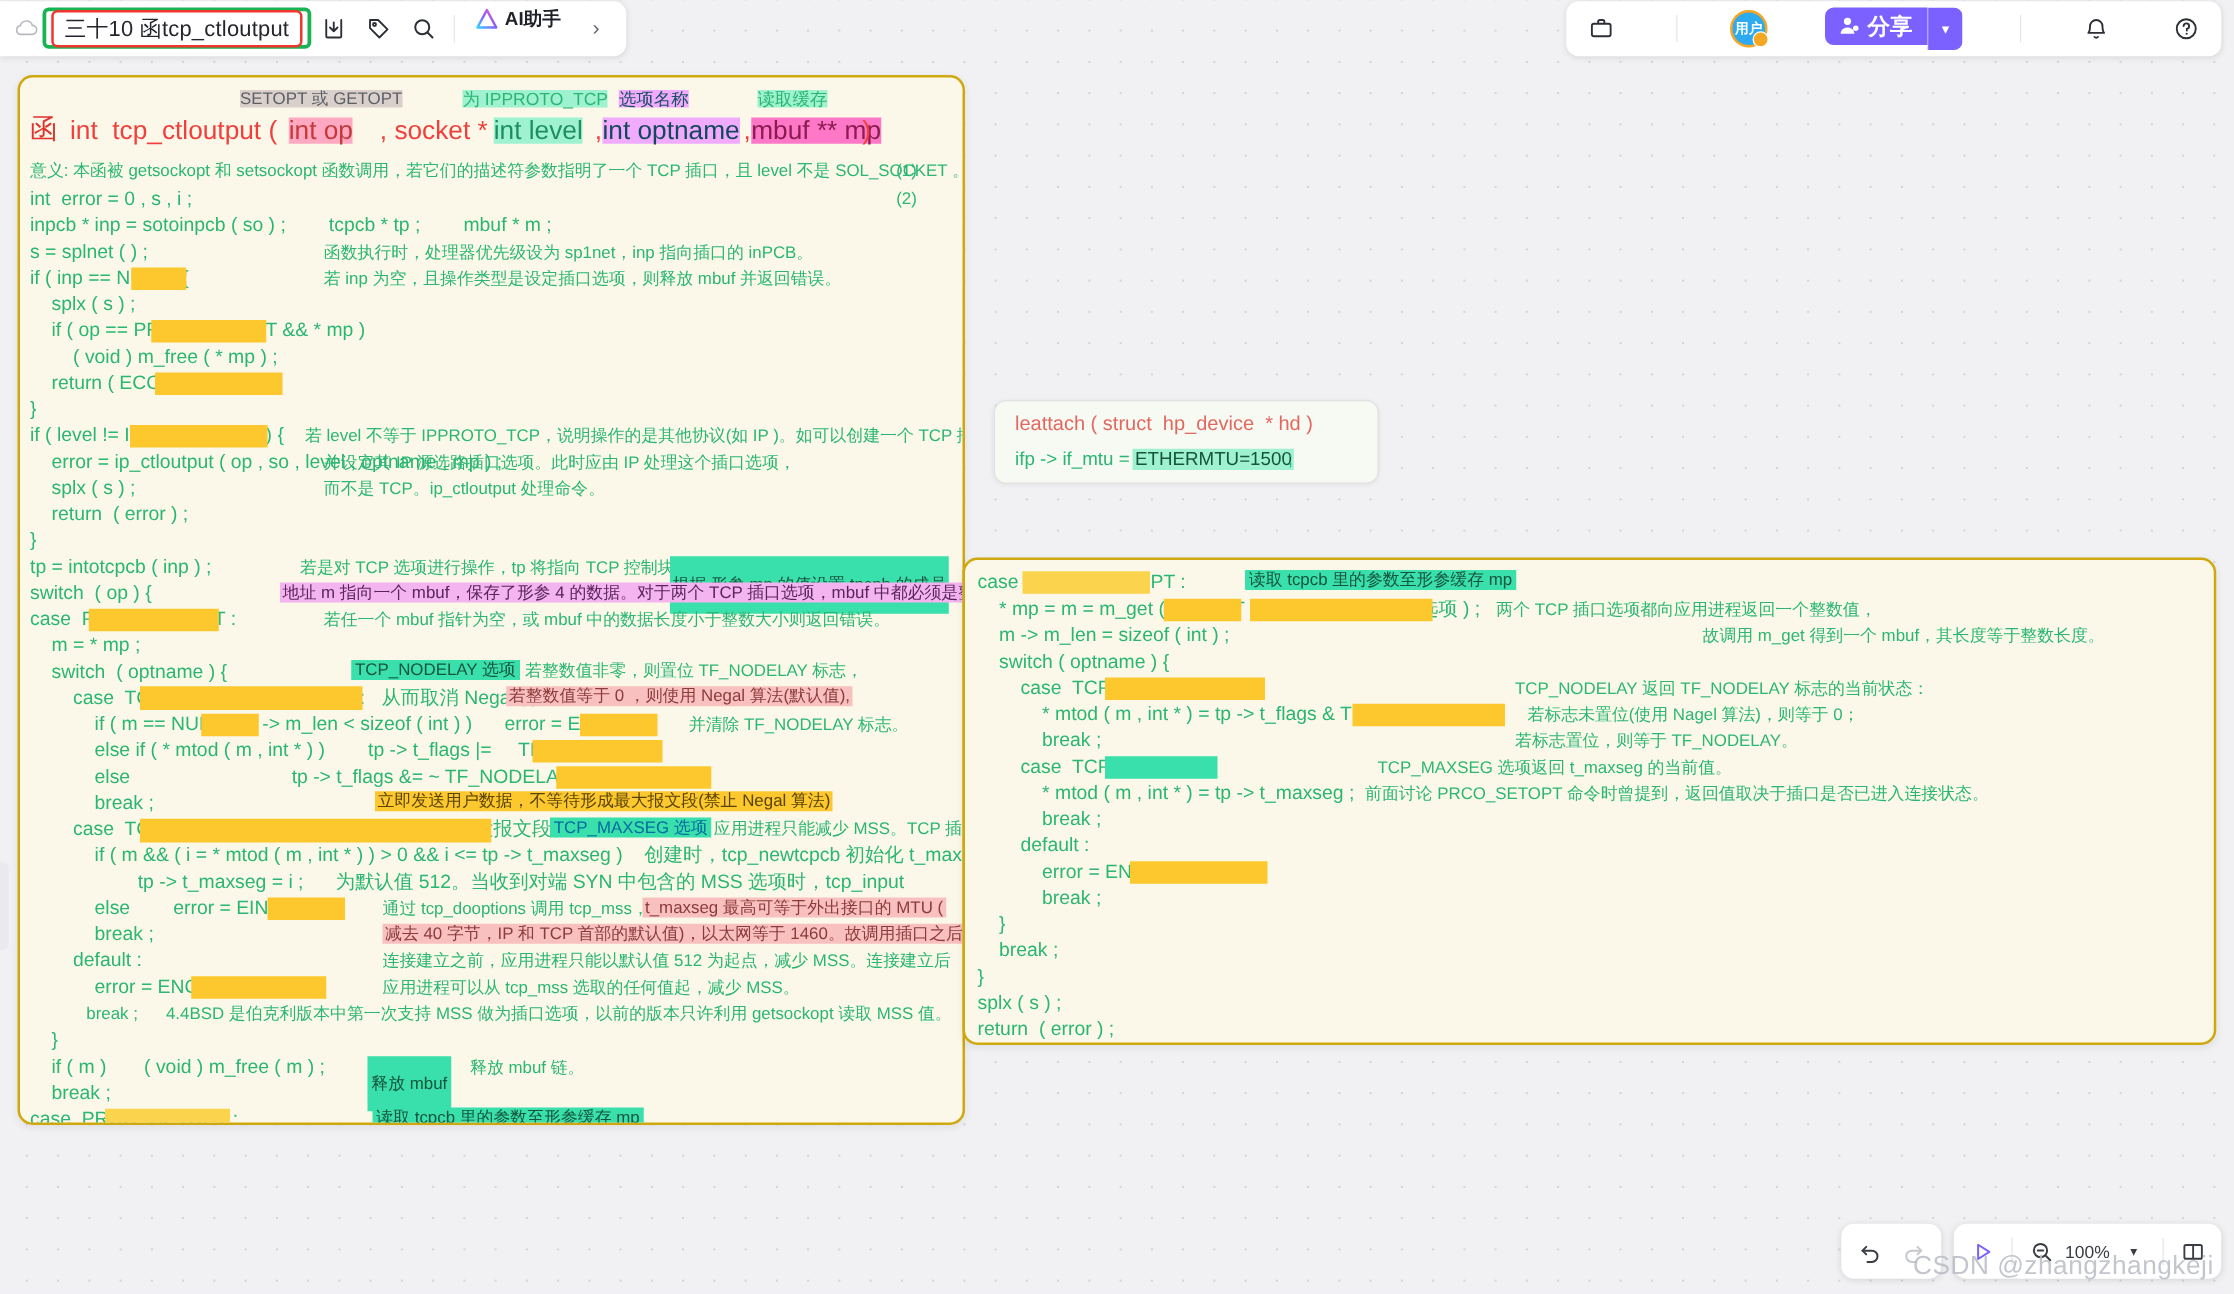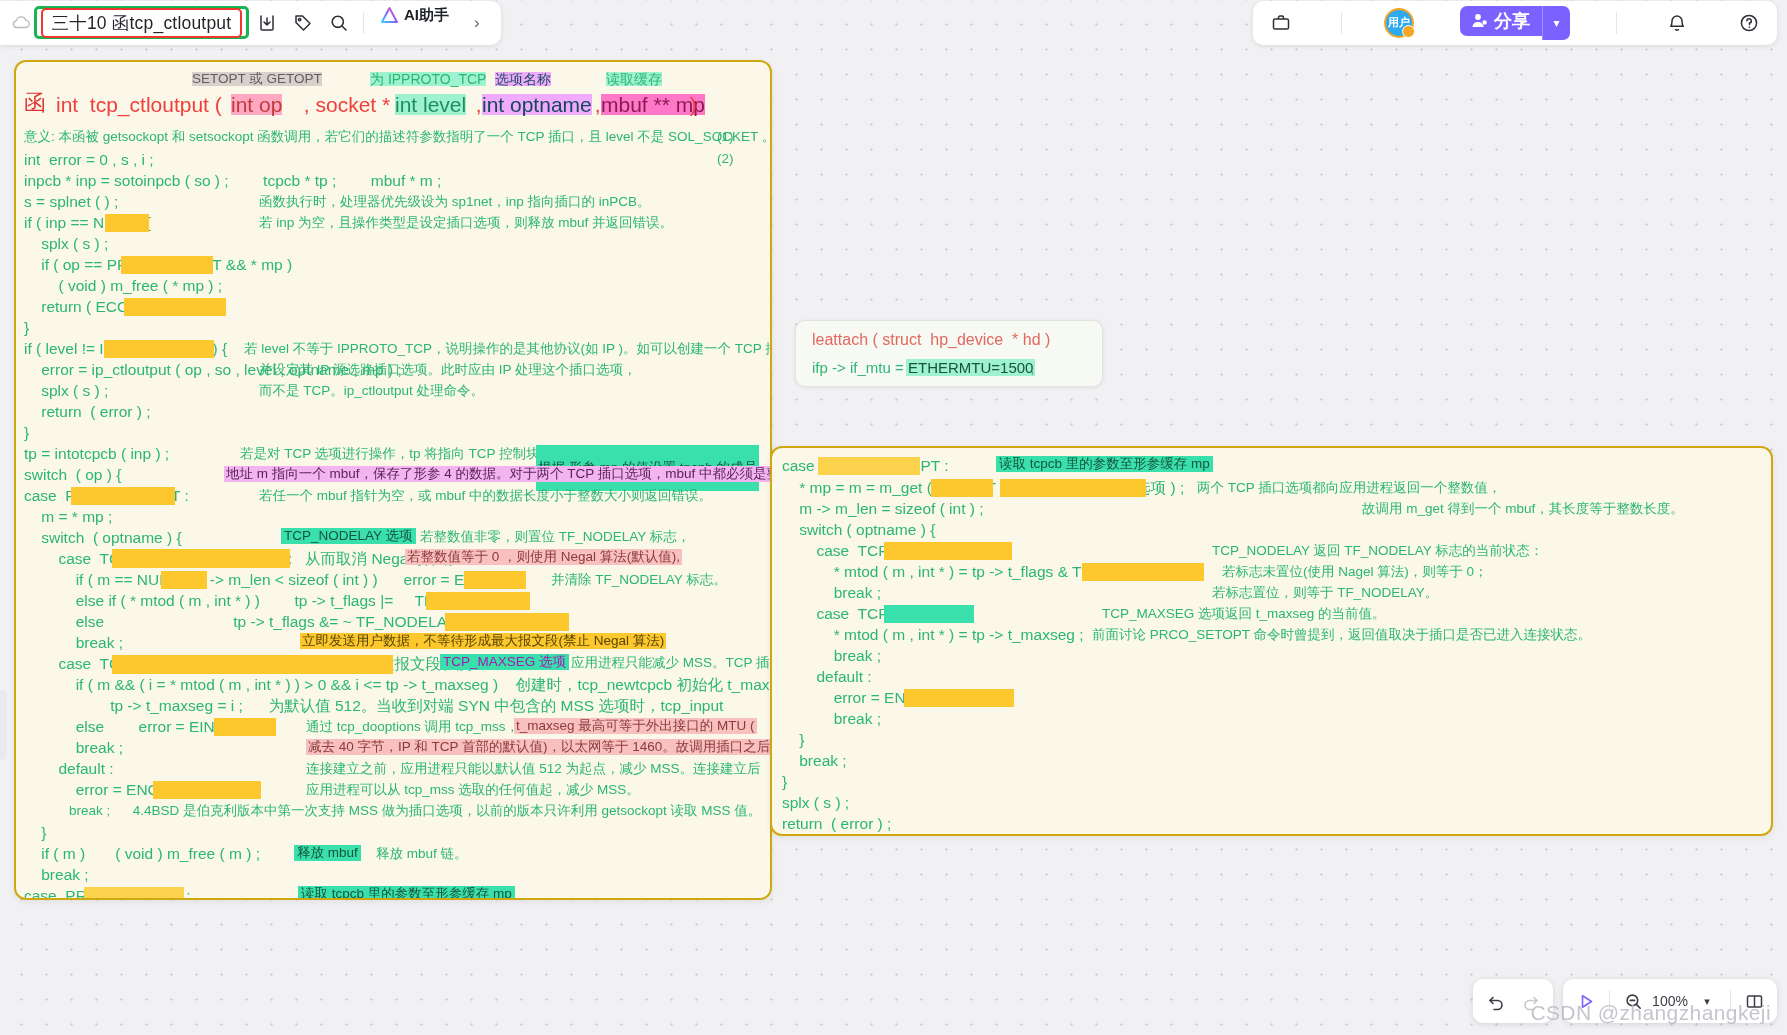--- a/index.html
+++ b/index.html
@@ -332,21 +332,21 @@
     <span class="ln hl-yellow" style="left:410px;top:530px; width:104px;height:18px;"></span>
 
     <span class="ln" style="left:8px;  top:552px;">            else                              tp -&gt; t_flags &amp;= ~ TF_NODELAY=4 ;</span>
     <span class="ln hl-yellow" style="left:429px;top:551px; width:124px;height:18px;"></span>
 
     <span class="ln" style="left:8px;  top:573px;">            break ;</span>
     <span class="ln hl-yellow" style="left:284px;top:571px; font-size:13.5px; color:#5a4400; padding:1px 2px;">立即发送用户数据，不等待形成最大报文段(禁止 Negal 算法)</span>
 
     <span class="ln" style="left:8px;  top:594px;">        case  TCP_MAXSEG连接上( TCP )将发送的最大报文段长度 :</span>
     <span class="ln hl-yellow" style="left:96px; top:593px; width:281px;height:19px;"></span>
-    <span class="ln hl-mint" style="left:424px;top:592px; font-size:13.5px; color:#a21caf; padding:1px 3px;">TCP_MAXSEG 选项</span>
+    <span class="ln hl-mint" style="left:424px;top:592px; font-size:13.5px; color:#0369a1; padding:1px 3px;">TCP_MAXSEG 选项</span>
     <span class="ln" style="left:555px;top:594px; font-size:13.5px;">应用进程只能减少 MSS。TCP 插口</span>
 
     <span class="ln" style="left:8px;  top:615px;">            if ( m &amp;&amp; ( i = * mtod ( m , int * ) ) &gt; 0 &amp;&amp; i &lt;= tp -&gt; t_maxseg )    创建时，tcp_newtcpcb 初始化 t_maxseg</span>
     <span class="ln" style="left:8px;  top:636px;">                    tp -&gt; t_maxseg = i ;      为默认值 512。当收到对端 SYN 中包含的 MSS 选项时，tcp_input</span>
 
     <span class="ln" style="left:8px;  top:657px;">            else        error = EINVAL ;</span>
     <span class="ln hl-yellow" style="left:198px;top:656px; width:62px; height:18px;"></span>
     <span class="ln" style="left:290px;top:658px; font-size:13.5px;">通过 tcp_dooptions 调用 tcp_mss，</span>
     <span class="ln hl-rose" style="left:498px;top:656px; font-size:13.5px; color:#8c3a3a; padding:1px 2px;">t_maxseg 最高可等于外出接口的 MTU (</span>
 
@@ -357,21 +357,21 @@
     <span class="ln" style="left:290px;top:700px; font-size:13.5px;">连接建立之前，应用进程只能以默认值 512 为起点，减少 MSS。连接建立后</span>
 
     <span class="ln" style="left:8px;  top:720px;">            error = ENOPROTOOPT ;</span>
     <span class="ln hl-yellow" style="left:137px;top:719px; width:108px;height:18px;"></span>
     <span class="ln" style="left:290px;top:721px; font-size:13.5px;">应用进程可以从 tcp_mss 选取的任何值起，减少 MSS。</span>
 
     <span class="ln" style="left:8px;  top:742px; font-size:13.5px;">            break ;      4.4BSD 是伯克利版本中第一次支持 MSS 做为插口选项，以前的版本只许利用 getsockopt 读取 MSS 值。</span>
     <span class="ln" style="left:8px;  top:763px;">    }</span>
 
     <span class="ln" style="left:8px;  top:784px;">    if ( m )       ( void ) m_free ( m ) ;</span>
-    <span class="ln hl-mint" style="left:278px;top:783px; font-size:13.5px; color:#17543c; padding:1px 3px;">释放 mbuf</span>
+    <span class="ln hl-mint" style="left:278px;top:783px; font-size:13.5px; color:#17543c; padding:15px 3px;">释放 mbuf</span>
     <span class="ln" style="left:360px;top:785px; font-size:13.5px;">释放 mbuf 链。</span>
 
     <span class="ln" style="left:8px;  top:805px;">    break ;</span>
 
     <span class="ln" style="left:8px;  top:826px;">case  PRCO_GETOPT :</span>
     <span class="ln hl-yellow2" style="left:68px; top:825px; width:100px;height:18px;"></span>
     <span class="ln hl-mint" style="left:282px;top:824px; font-size:13.5px; color:#17543c; padding:1px 3px;">读取 tcpcb 里的参数至形参缓存 mp</span>
   </div>
 </div>
 

